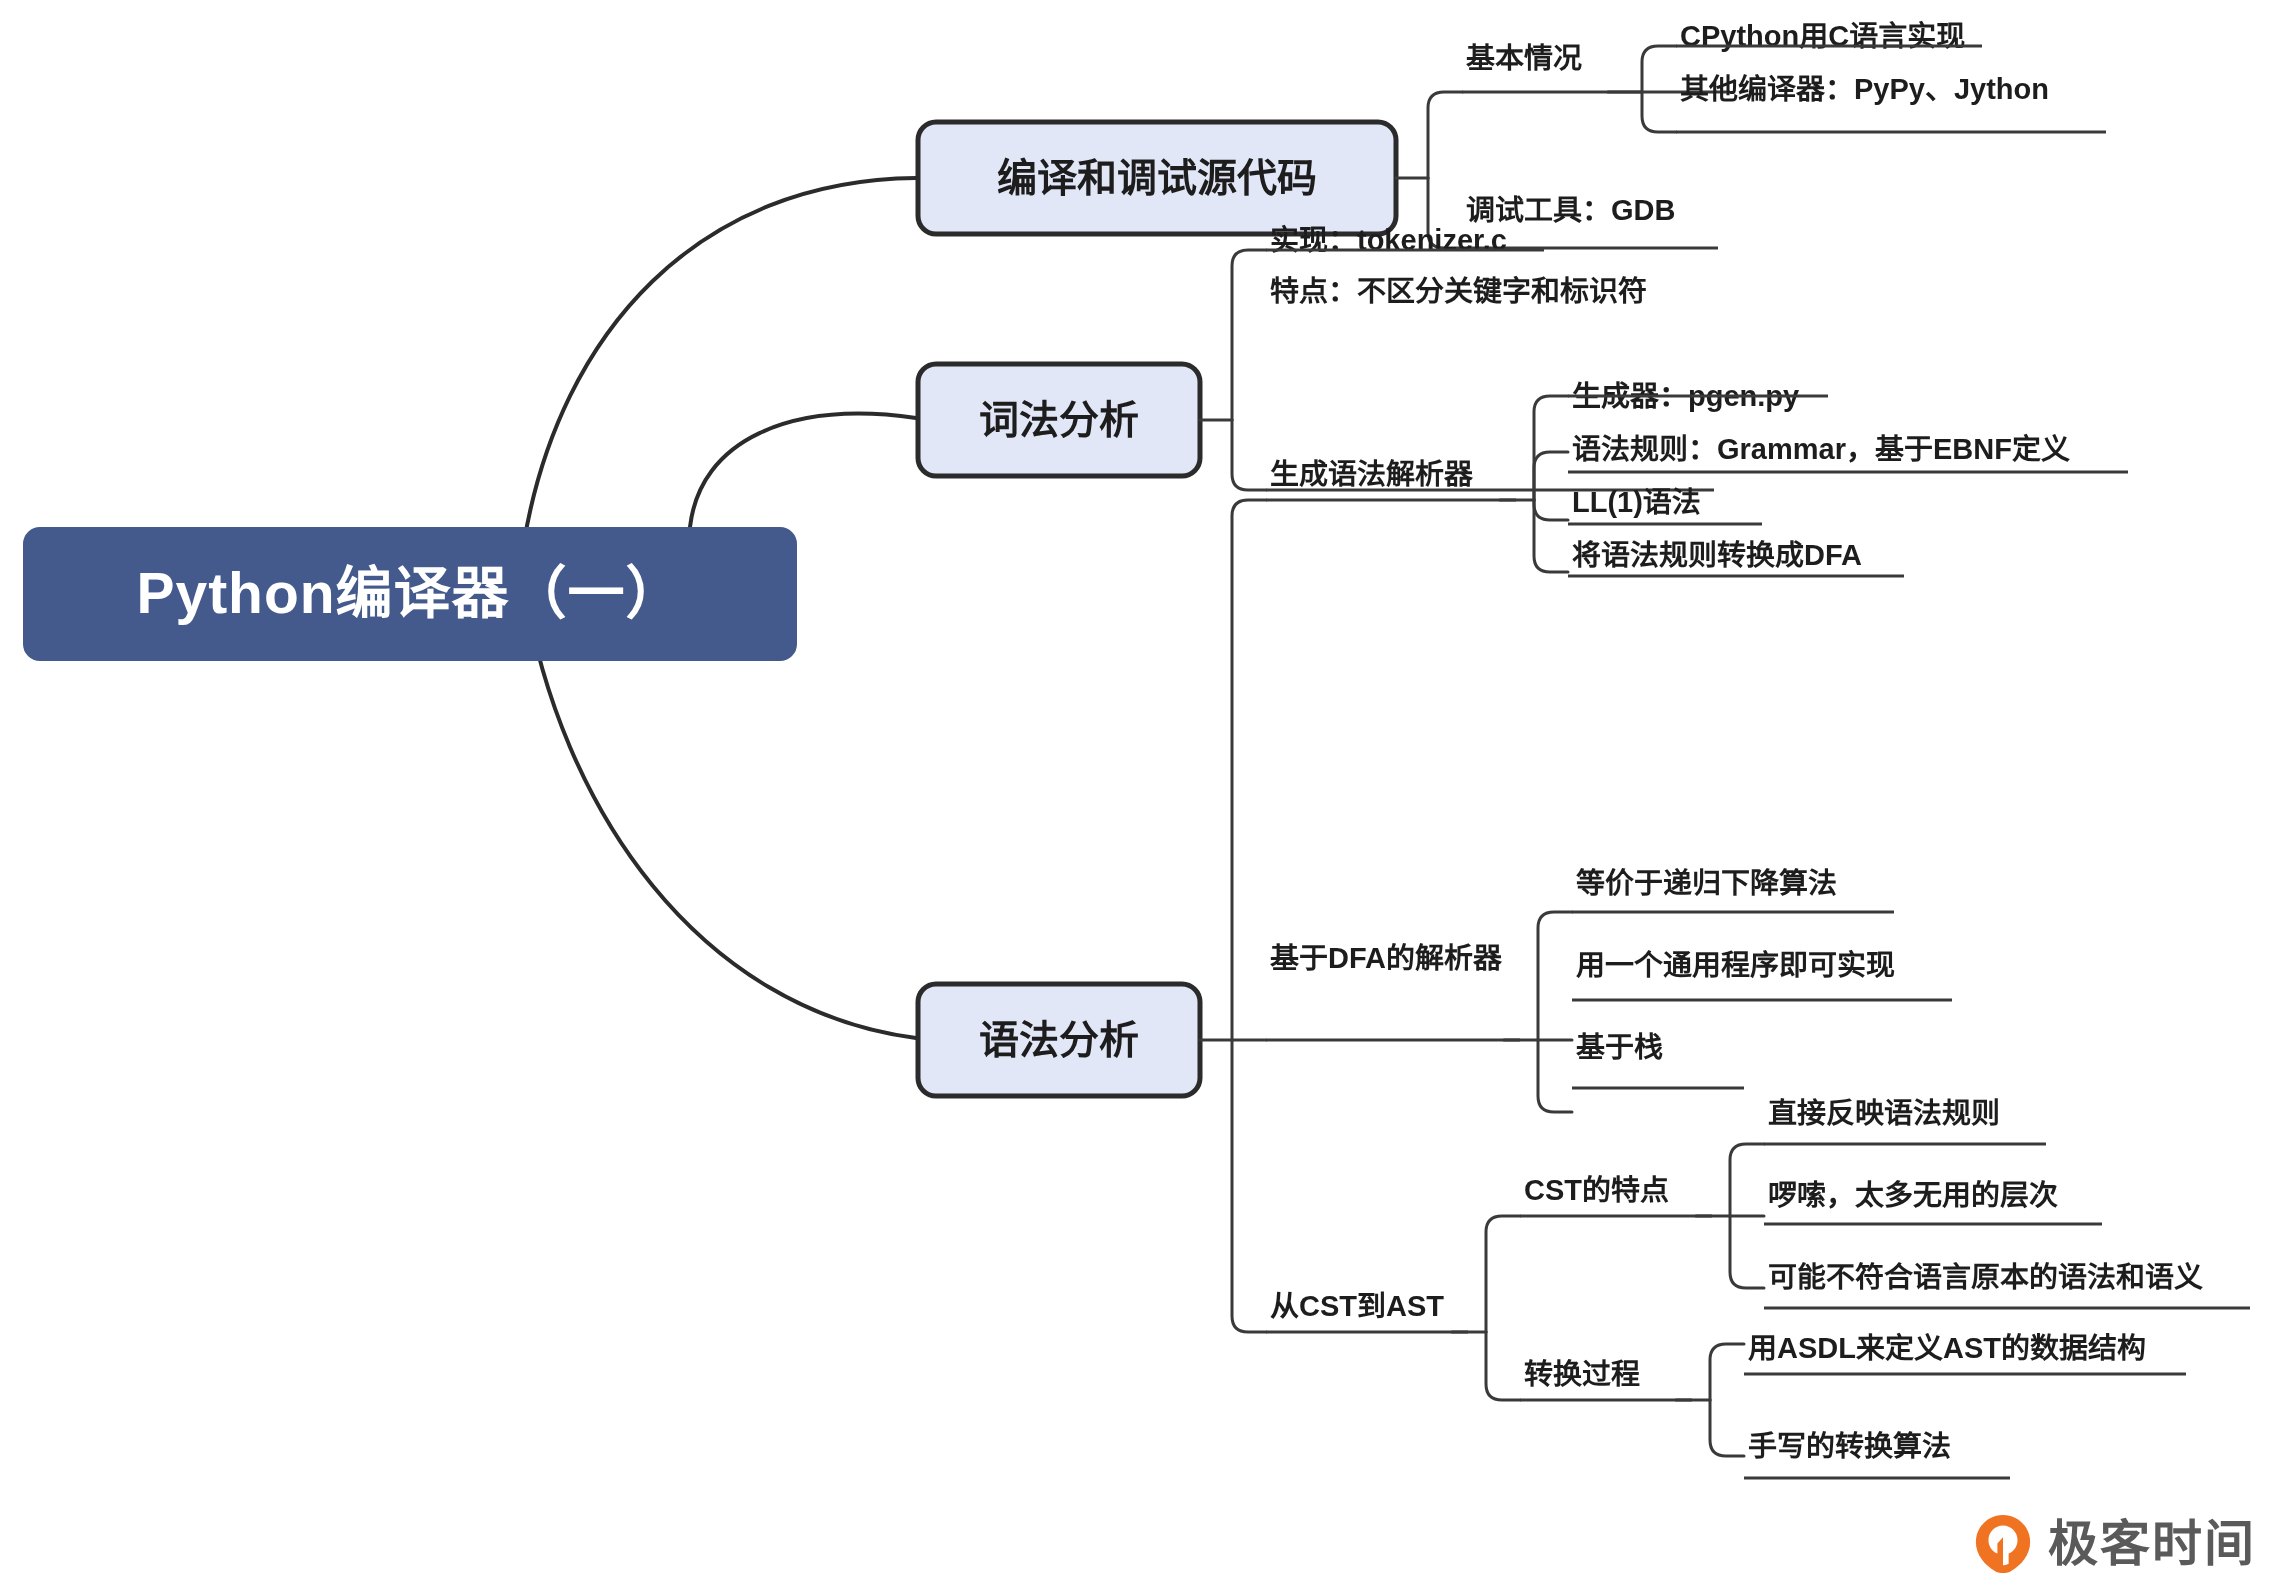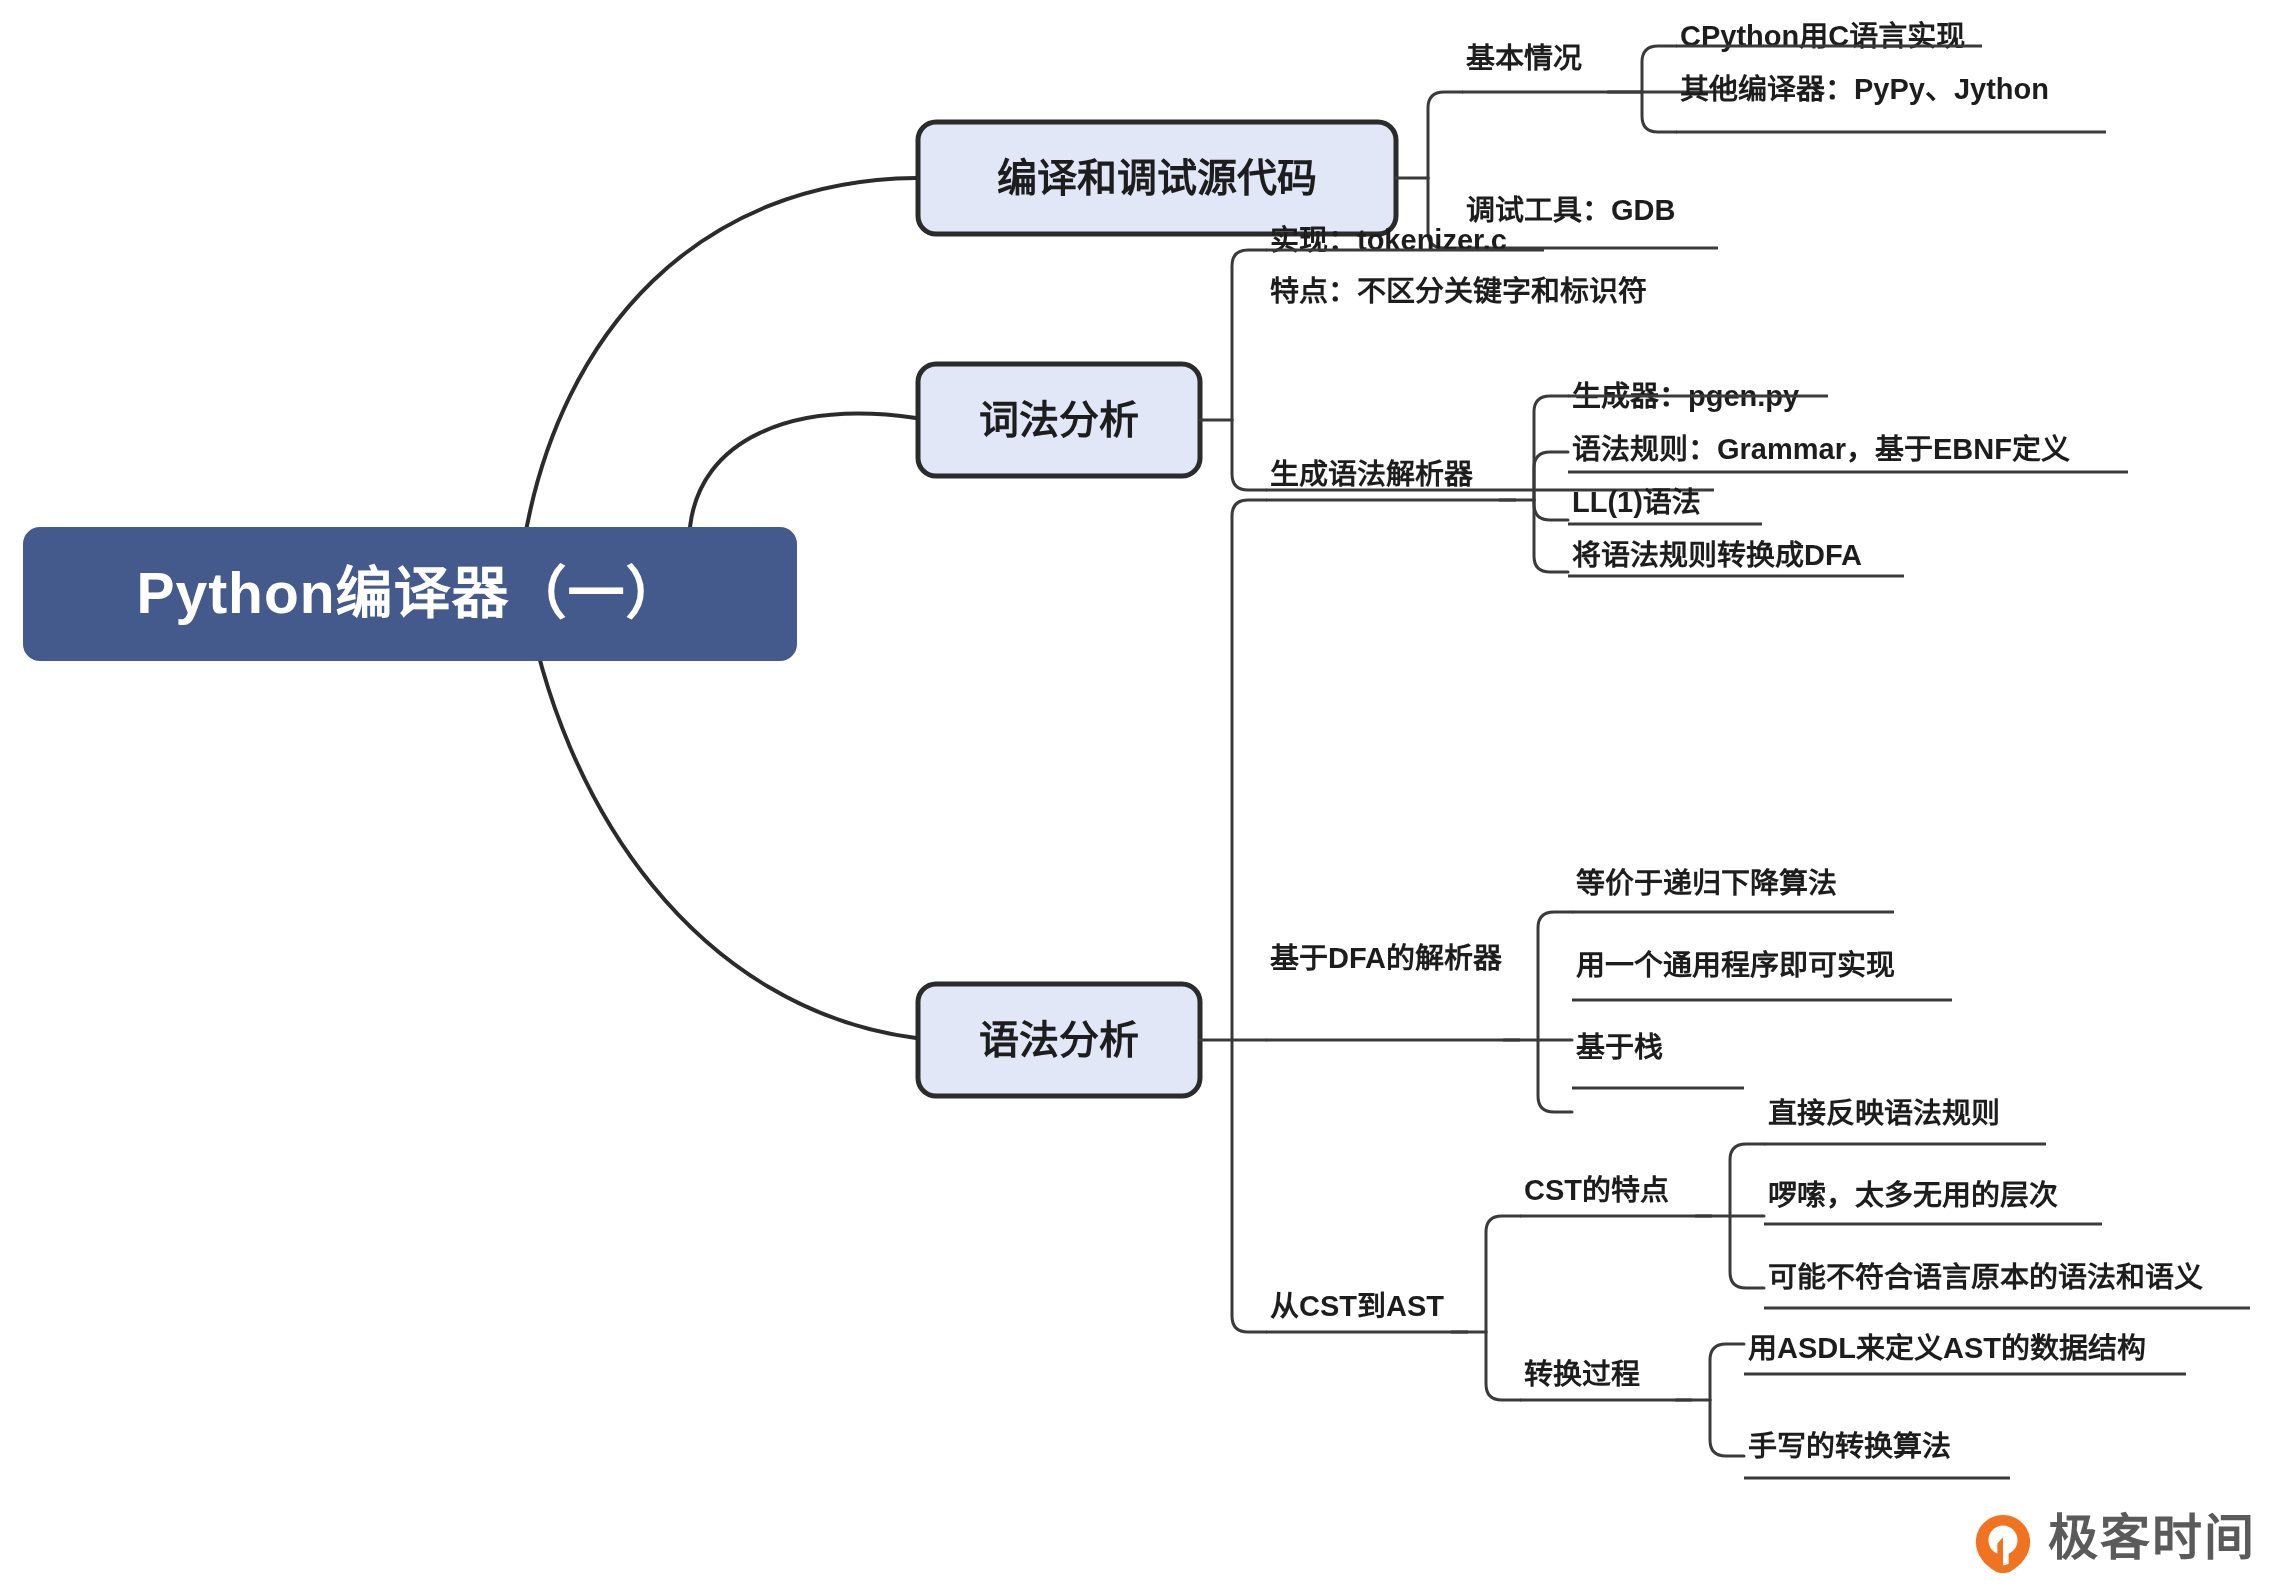--- a/index.html
+++ b/index.html
@@ -82,20 +82,21 @@
     fill: #1d1d1d;
     font-size: 29px;
     font-weight: bold;
   }
   
   #brand-logo {
     position: absolute;
     right: 28px;
     bottom: 18px;
     display: flex;
+    align-items: center;
     gap: 14px;
   }
   #brand-logo .mark {
     width: 62px;
     height: 62px;
     position: relative;
   }
   #brand-logo .brand-text {
     font-family: "Liberation Sans", "DejaVu Sans", sans-serif;
     font-size: 50px;

